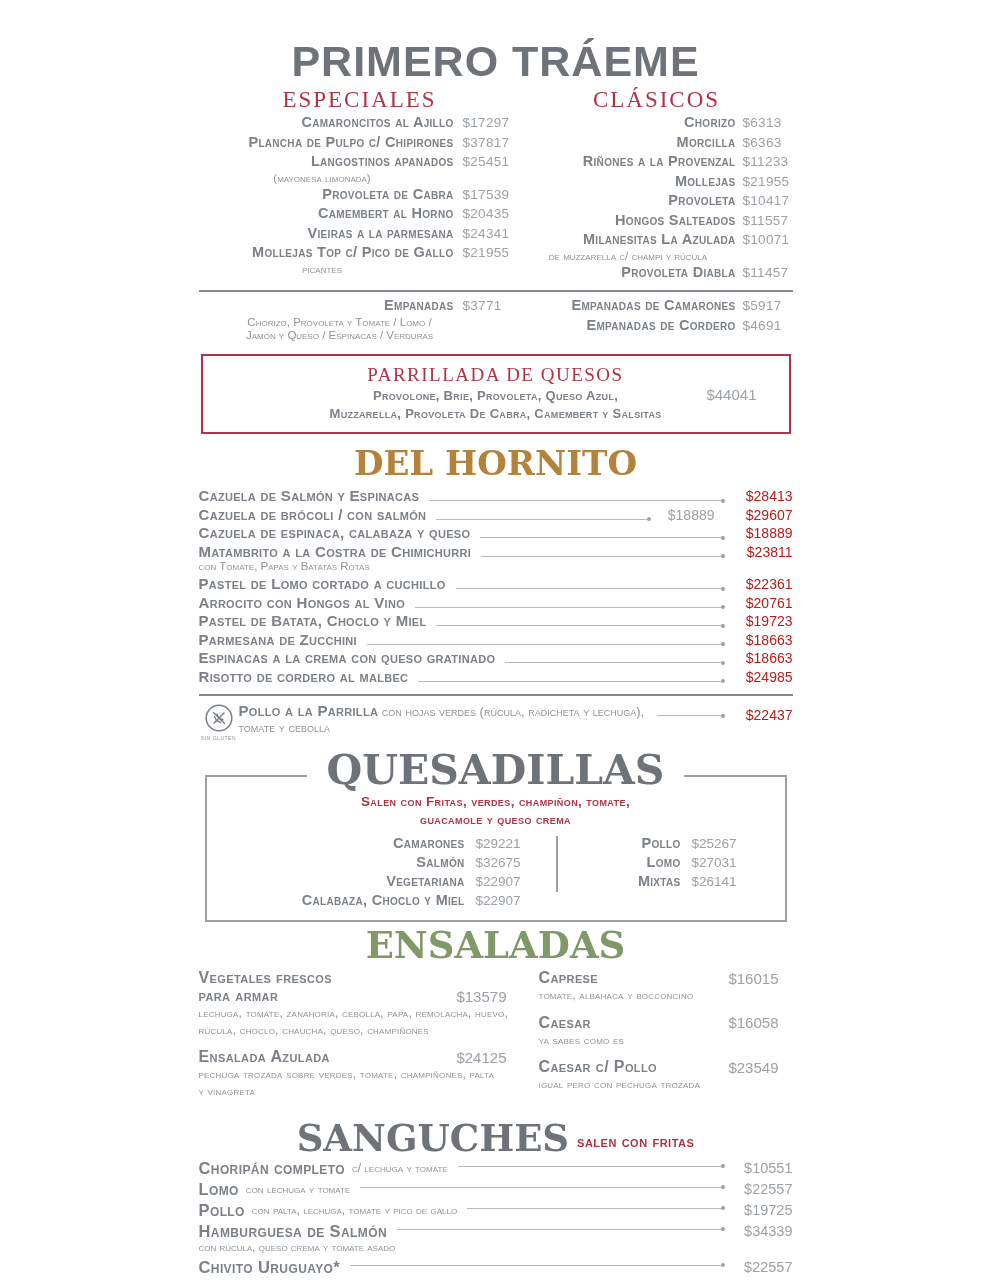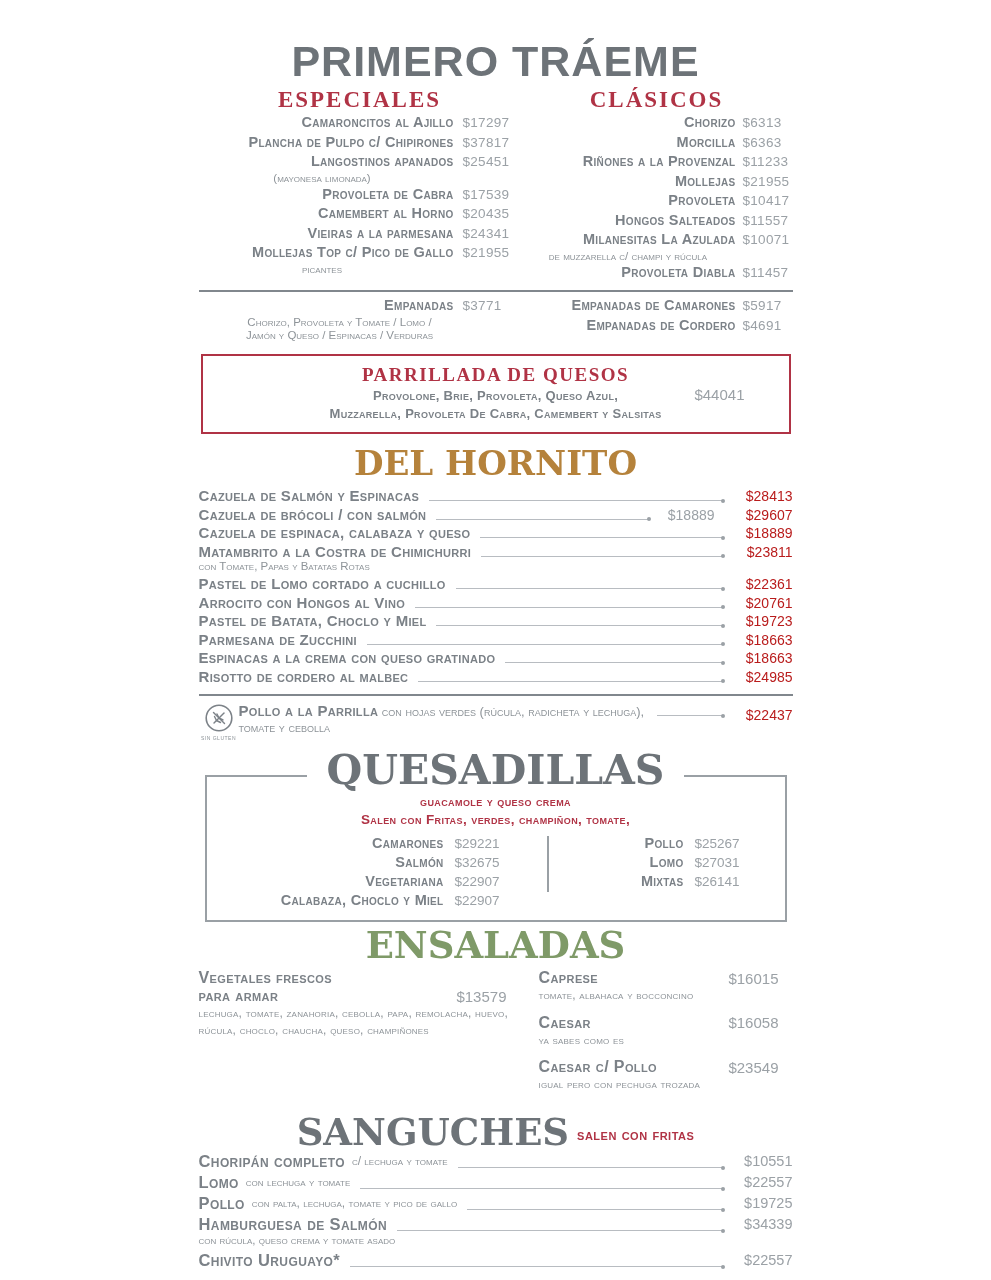--- a/index.html
+++ b/index.html
@@ -1,21 +1,21 @@
 <!DOCTYPE html>
 <html><head>
 <meta charset="utf-8">
 <style>
   html,body{margin:0;padding:0;background:#ffffff;}
   body{width:991px;height:1280px;font-family:"Liberation Sans",sans-serif;color:#7b8187;overflow:hidden;}
   .menu{width:594px;margin:0 auto;padding-top:40px;}
   .sc{font-variant:small-caps;}
   
   .h-main{font-size:43px;font-weight:bold;color:#6d7378;text-align:center;letter-spacing:1px;line-height:1.0;}
-  .h-red{font-size:23px;font-weight:bold;color:#b03345;letter-spacing:2px;text-align:center;font-family:"Liberation Serif",serif;}
+  .h-red{font-size:23px;font-weight:normal;color:#b03345;letter-spacing:2px;text-align:center;font-family:"Liberation Serif",serif;}
   .h-slab{font-family:"DejaVu Serif",serif;font-weight:bold;text-align:center;line-height:1.05;}
   .h-gold{color:#b5823b;font-size:34px;margin:12px 0 6px;}
   .h-green{color:#7f9a68;font-size:37px;margin:4px 0 2px;}
   .h-gray{color:#6d7378;}
   
   .cols2{display:grid;grid-template-columns:322px 272px;}
   .colhead2{display:grid;grid-template-columns:322px 272px;margin-top:4px;}
   .it{margin-bottom:0px;}
   .r{display:flex;align-items:baseline;line-height:18.5px;font-size:14.5px;}
   .nm{flex:1;text-align:right;font-weight:bold;letter-spacing:0.3px;}
@@ -24,62 +24,62 @@
   .col-r .pr{width:50px;padding-left:7px;}
   .nt{font-size:11.5px;line-height:13px;color:#8d9398;text-align:center;}
   .col-l .nt{padding-right:75px;}
   .col-r .nt{padding-right:57px;}
   .sep{border-top:2px solid #81878d;margin:8px 0 4px;}
   .emp .nt{text-align:center;padding-right:60px;padding-left:20px;}
   
   .pbox{border:2px solid #b03345;margin:12px 2px 0;padding:8px 12px 10px;position:relative;text-align:center;}
   .pbox .h-red{font-size:19px;letter-spacing:1.5px;}
   .pbox .dsc{font-size:13px;line-height:16px;font-weight:bold;letter-spacing:0.3px;width:440px;margin:2px auto 0;}
-  .pbox .pprice{position:absolute;right:44px;top:30px;color:#9ba1a6;font-size:15px;}
+  .pbox .pprice{position:absolute;right:32px;top:30px;color:#9ba1a6;font-size:15px;}
   
   .hrow{display:flex;align-items:baseline;font-size:15px;line-height:18.5px;}
   .hname{font-weight:bold;letter-spacing:0.3px;white-space:nowrap;}
   .leader{flex:1;border-bottom:1px solid #b8bcc1;margin:0 8px 4px 10px;min-width:18px;position:relative;}
   .leader::after{content:'';position:absolute;right:-2px;bottom:-2.5px;width:4px;height:4px;border-radius:50%;background:#9ba1a6;}
   .hp{width:62px;text-align:right;color:#b91c1c;font-size:14px;}
   .p2{width:58px;text-align:right;color:#9ba1a6;font-size:14px;margin-right:16px;}
   .hsub{font-size:11.5px;line-height:13px;color:#8d9398;margin:-1px 0 2px;}
   
   .pollo{display:flex;align-items:flex-start;margin:7px 0 6px;}
   .gwrap{width:40px;text-align:center;flex:none;}
   .glabel{font-size:5px;letter-spacing:0.5px;color:#8d9398;margin-top:-2px;}
   .ptext{width:408px;font-size:13px;line-height:16px;color:#8d9398;}
   .ptext b{font-size:15px;color:#7b8187;letter-spacing:0.3px;}
   .pollo .leader{margin-top:12px;}
   .pollo .hp{margin-top:4px;}
   
   .qbox{border:2px solid #9aa0a5;margin:34px 6px 0;padding:0 10px 10px;}
   .qtitle{margin:-28px auto 0;background:#fff;width:fit-content;padding:0 20px;font-size:41px;}
   .qsub{color:#b03345;font-weight:bold;font-size:13.5px;line-height:16px;text-align:center;letter-spacing:0.4px;margin-top:2px;}
-  .qcols{display:flex;margin-top:6px;justify-content:flex-start;gap:12px;}
+  .qcols{display:flex;margin-top:6px;justify-content:center;}
   .qcol-l{width:300px;}
   .qdiv{width:2px;background:#9aa0a5;margin:2px 26px 0 18px;height:56px;}
   .qcol-r{width:170px;}
   .qrow{display:flex;align-items:baseline;font-size:14.5px;line-height:18px;}
   .qn{flex:1;text-align:right;font-weight:bold;letter-spacing:0.3px;}
   .qp{width:62px;padding-left:11px;color:#9ba1a6;font-size:13.5px;}
   
   .ecols{display:grid;grid-template-columns:340px 254px;margin-top:4px;}
   .ename{font-weight:bold;font-size:16px;letter-spacing:0.4px;}
   .erow{display:flex;align-items:center;width:308px;}
   .erow .eprice{margin-left:auto;}
   .eprice{color:#9ba1a6;font-size:15px;}
   .edesc{font-size:12px;line-height:16.5px;color:#8d9398;letter-spacing:0.2px;}
   .ecol-r .erow{width:240px;}
   .eblock{margin-bottom:10px;}
   
   .shead{display:flex;justify-content:center;align-items:flex-end;margin-top:10px;}
   .shead .h-slab{font-size:37px;}
   .snote{color:#b03345;font-weight:bold;font-size:15.5px;letter-spacing:0.5px;margin:0 0 7px 8px;}
-  .srow{display:flex;align-items:flex-end;line-height:21px;}
+  .srow{display:flex;align-items:center;line-height:21px;}
   .sname{font-weight:bold;font-size:16.5px;letter-spacing:0.4px;white-space:nowrap;}
   .sdesc{font-size:12px;color:#8d9398;margin-left:7px;white-space:nowrap;}
   .sp{width:62px;text-align:right;color:#9ba1a6;font-size:14.5px;}
   .ssub{font-size:11.5px;line-height:15px;color:#8d9398;margin:-2px 0 2px;}
 </style>
 </head>
 <body>
 
 <div class="menu">
 
@@ -369,22 +369,22 @@
       </svg>
       <div class="glabel">SIN GLUTEN</div>
     </div>
     <div class="ptext sc"><b class="sc">Pollo a la Parrilla</b> <span>con hojas verdes (rúcula, radicheta y lechuga), tomate y cebolla</span></div>
     <span class="leader"></span>
     <span class="hp">$22437</span>
   </div>
 
   <div class="qbox">
     <div class="qtitle h-slab h-gray">QUESADILLAS</div>
+    <div class="qsub sc">Salen con Fritas, verdes, champiñon, tomate,</div>
     <div class="qsub sc">guacamole y queso crema</div>
-    <div class="qsub sc">Salen con Fritas, verdes, champiñon, tomate,</div>
     <div class="qcols">
       <div class="qcol-l">
 
           <div class="qrow">
             <span class="qn sc">Camarones</span>
             <span class="qp">$29221</span>
           </div>
 
           <div class="qrow">
             <span class="qn sc">Salmón</span>
@@ -426,20 +426,27 @@
   <div class="ecols">
     <div class="ecol-l">
       <div class="eblock">
         <div class="ename sc">Vegetales frescos</div>
         <div class="erow">
           <span class="ename sc">para armar</span>
           <span class="eprice">$13579</span>
         </div>
         <div class="edesc sc" style="width:322px;">lechuga, tomate, zanahoria, cebolla, papa, remolacha, huevo, rúcula, choclo, chaucha, queso, champiñones</div>
       </div>
+      <div class="eblock">
+        <div class="erow">
+          <span class="ename sc">Ensalada Azulada</span>
+          <span class="eprice">$24125</span>
+        </div>
+        <div class="edesc sc" style="width:300px;">pechuga trozada sobre verdes, tomate, champiñones, palta y vinagreta</div>
+      </div>
     </div>
     <div class="ecol-r">
       <div class="eblock">
         <div class="erow">
           <span class="ename sc">Caprese</span>
           <span class="eprice">$16015</span>
         </div>
         <div class="edesc sc">tomate, albahaca y bocconcino</div>
       </div>
       <div class="eblock">

